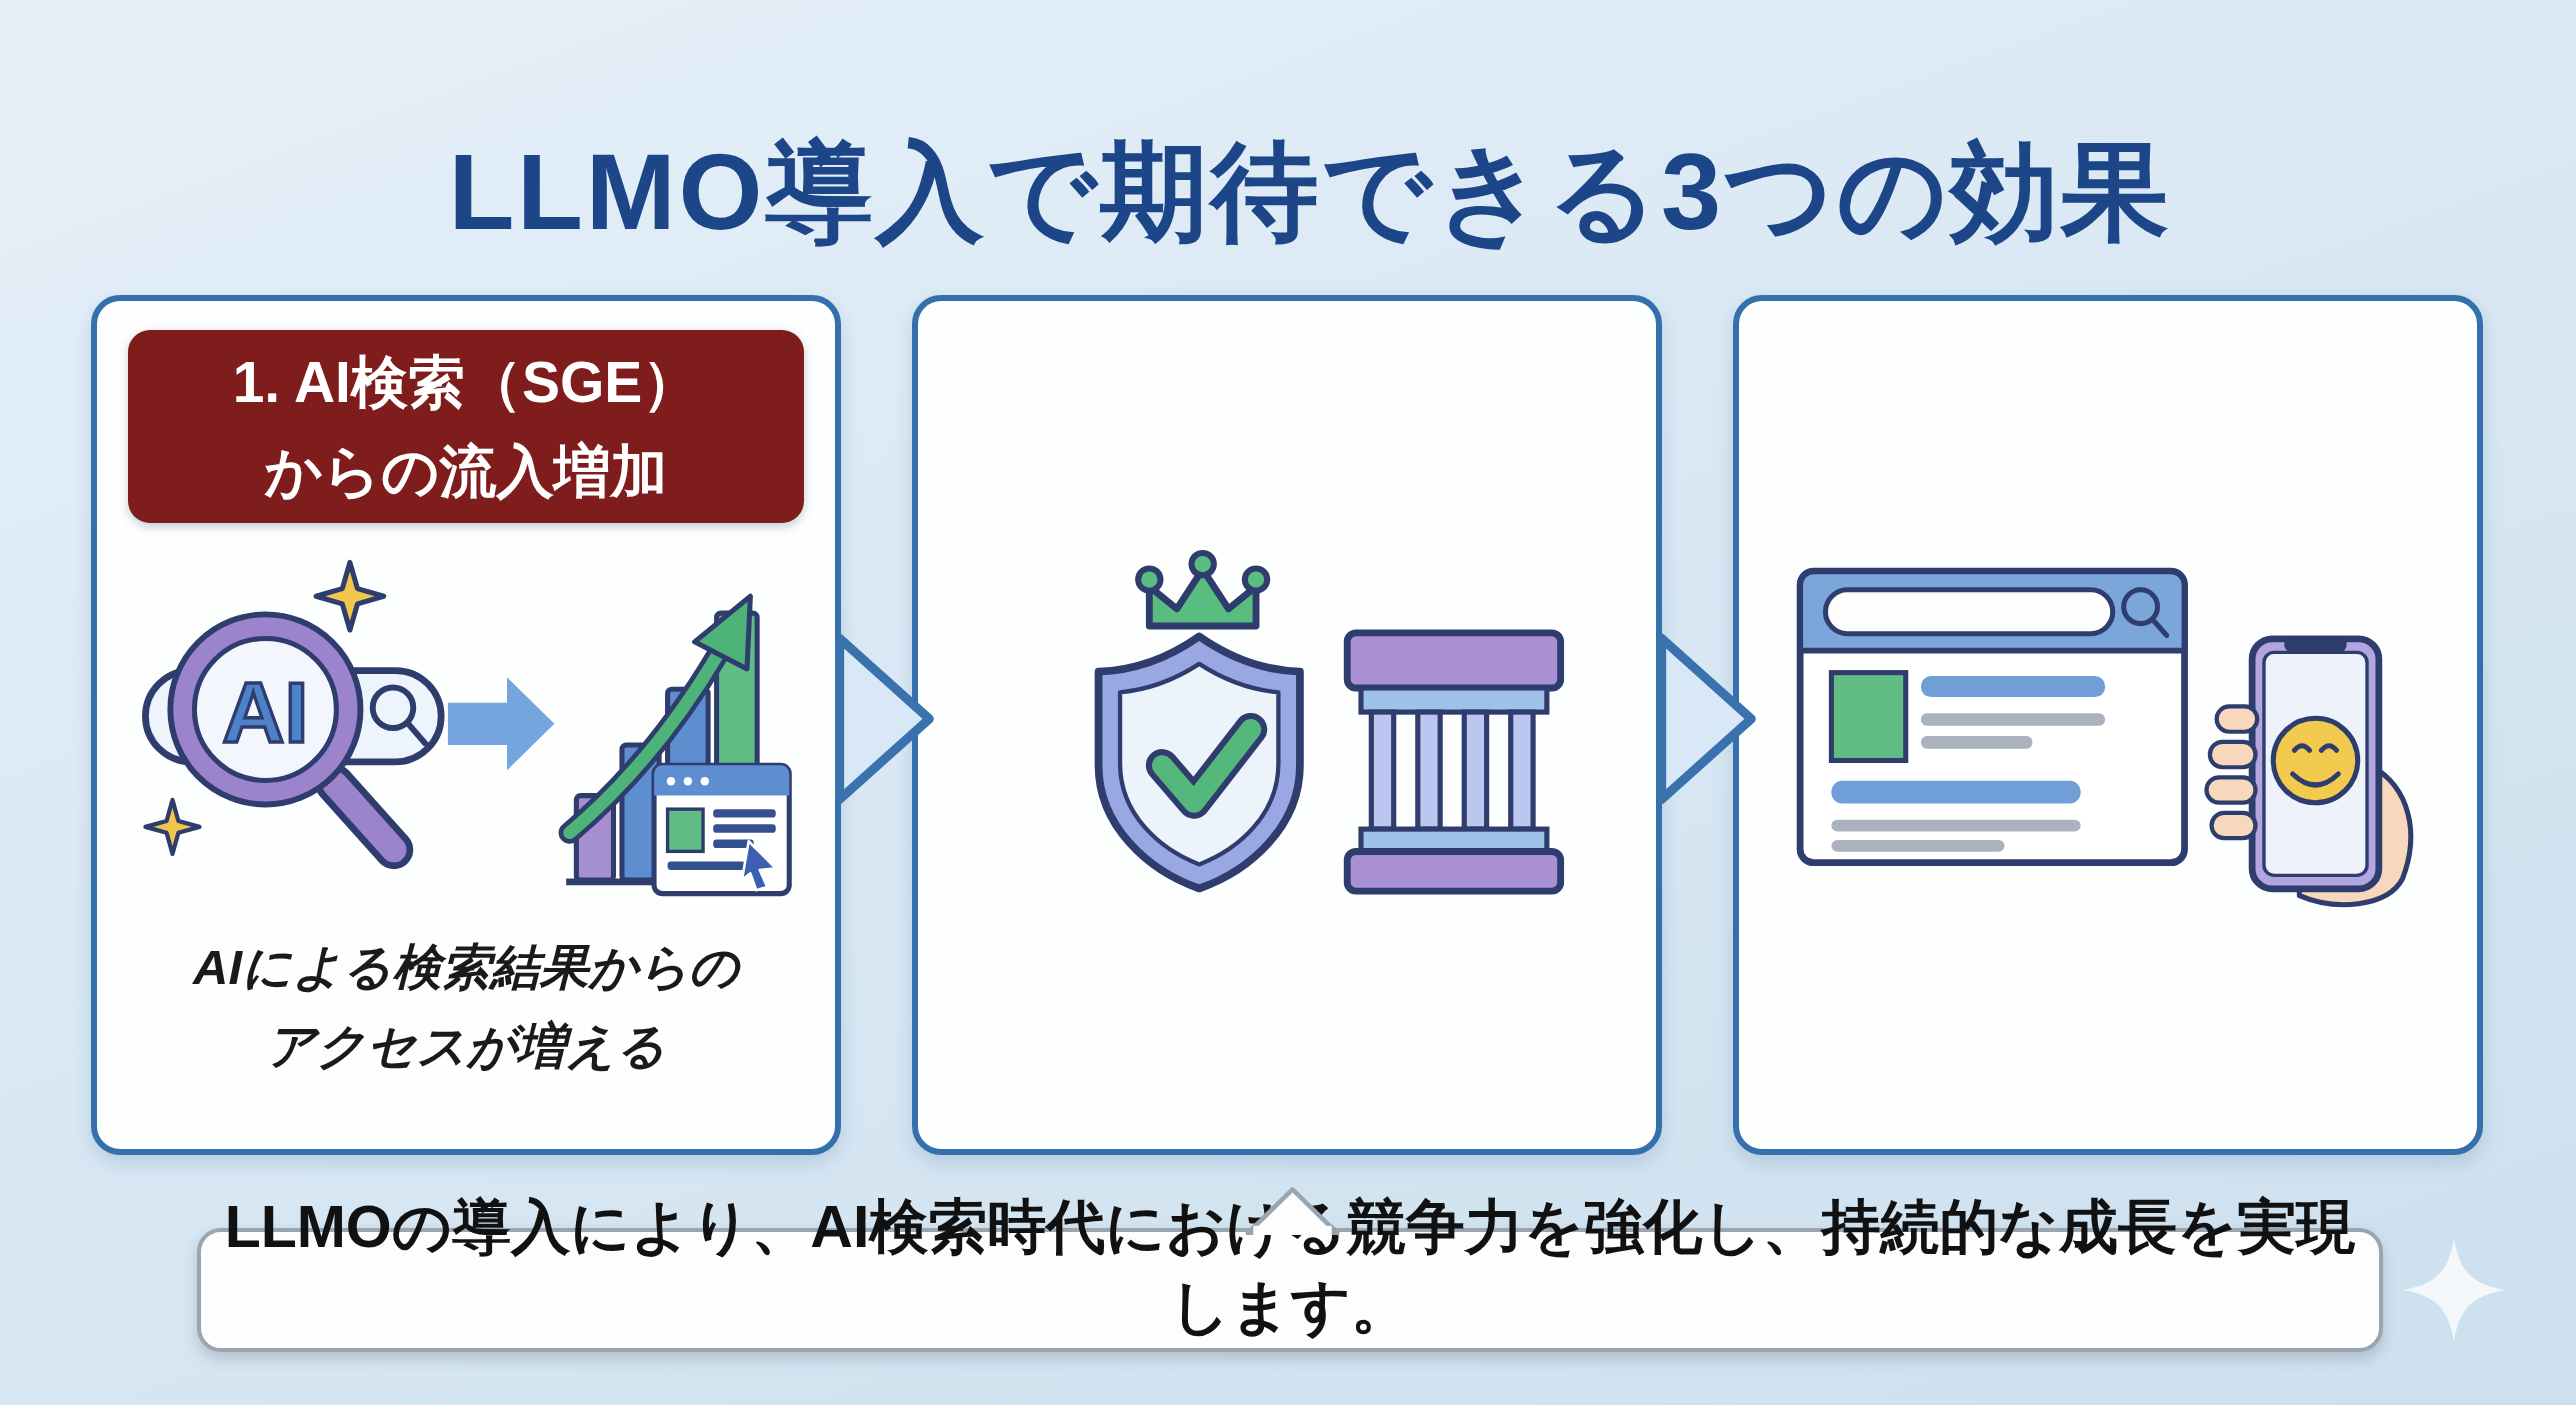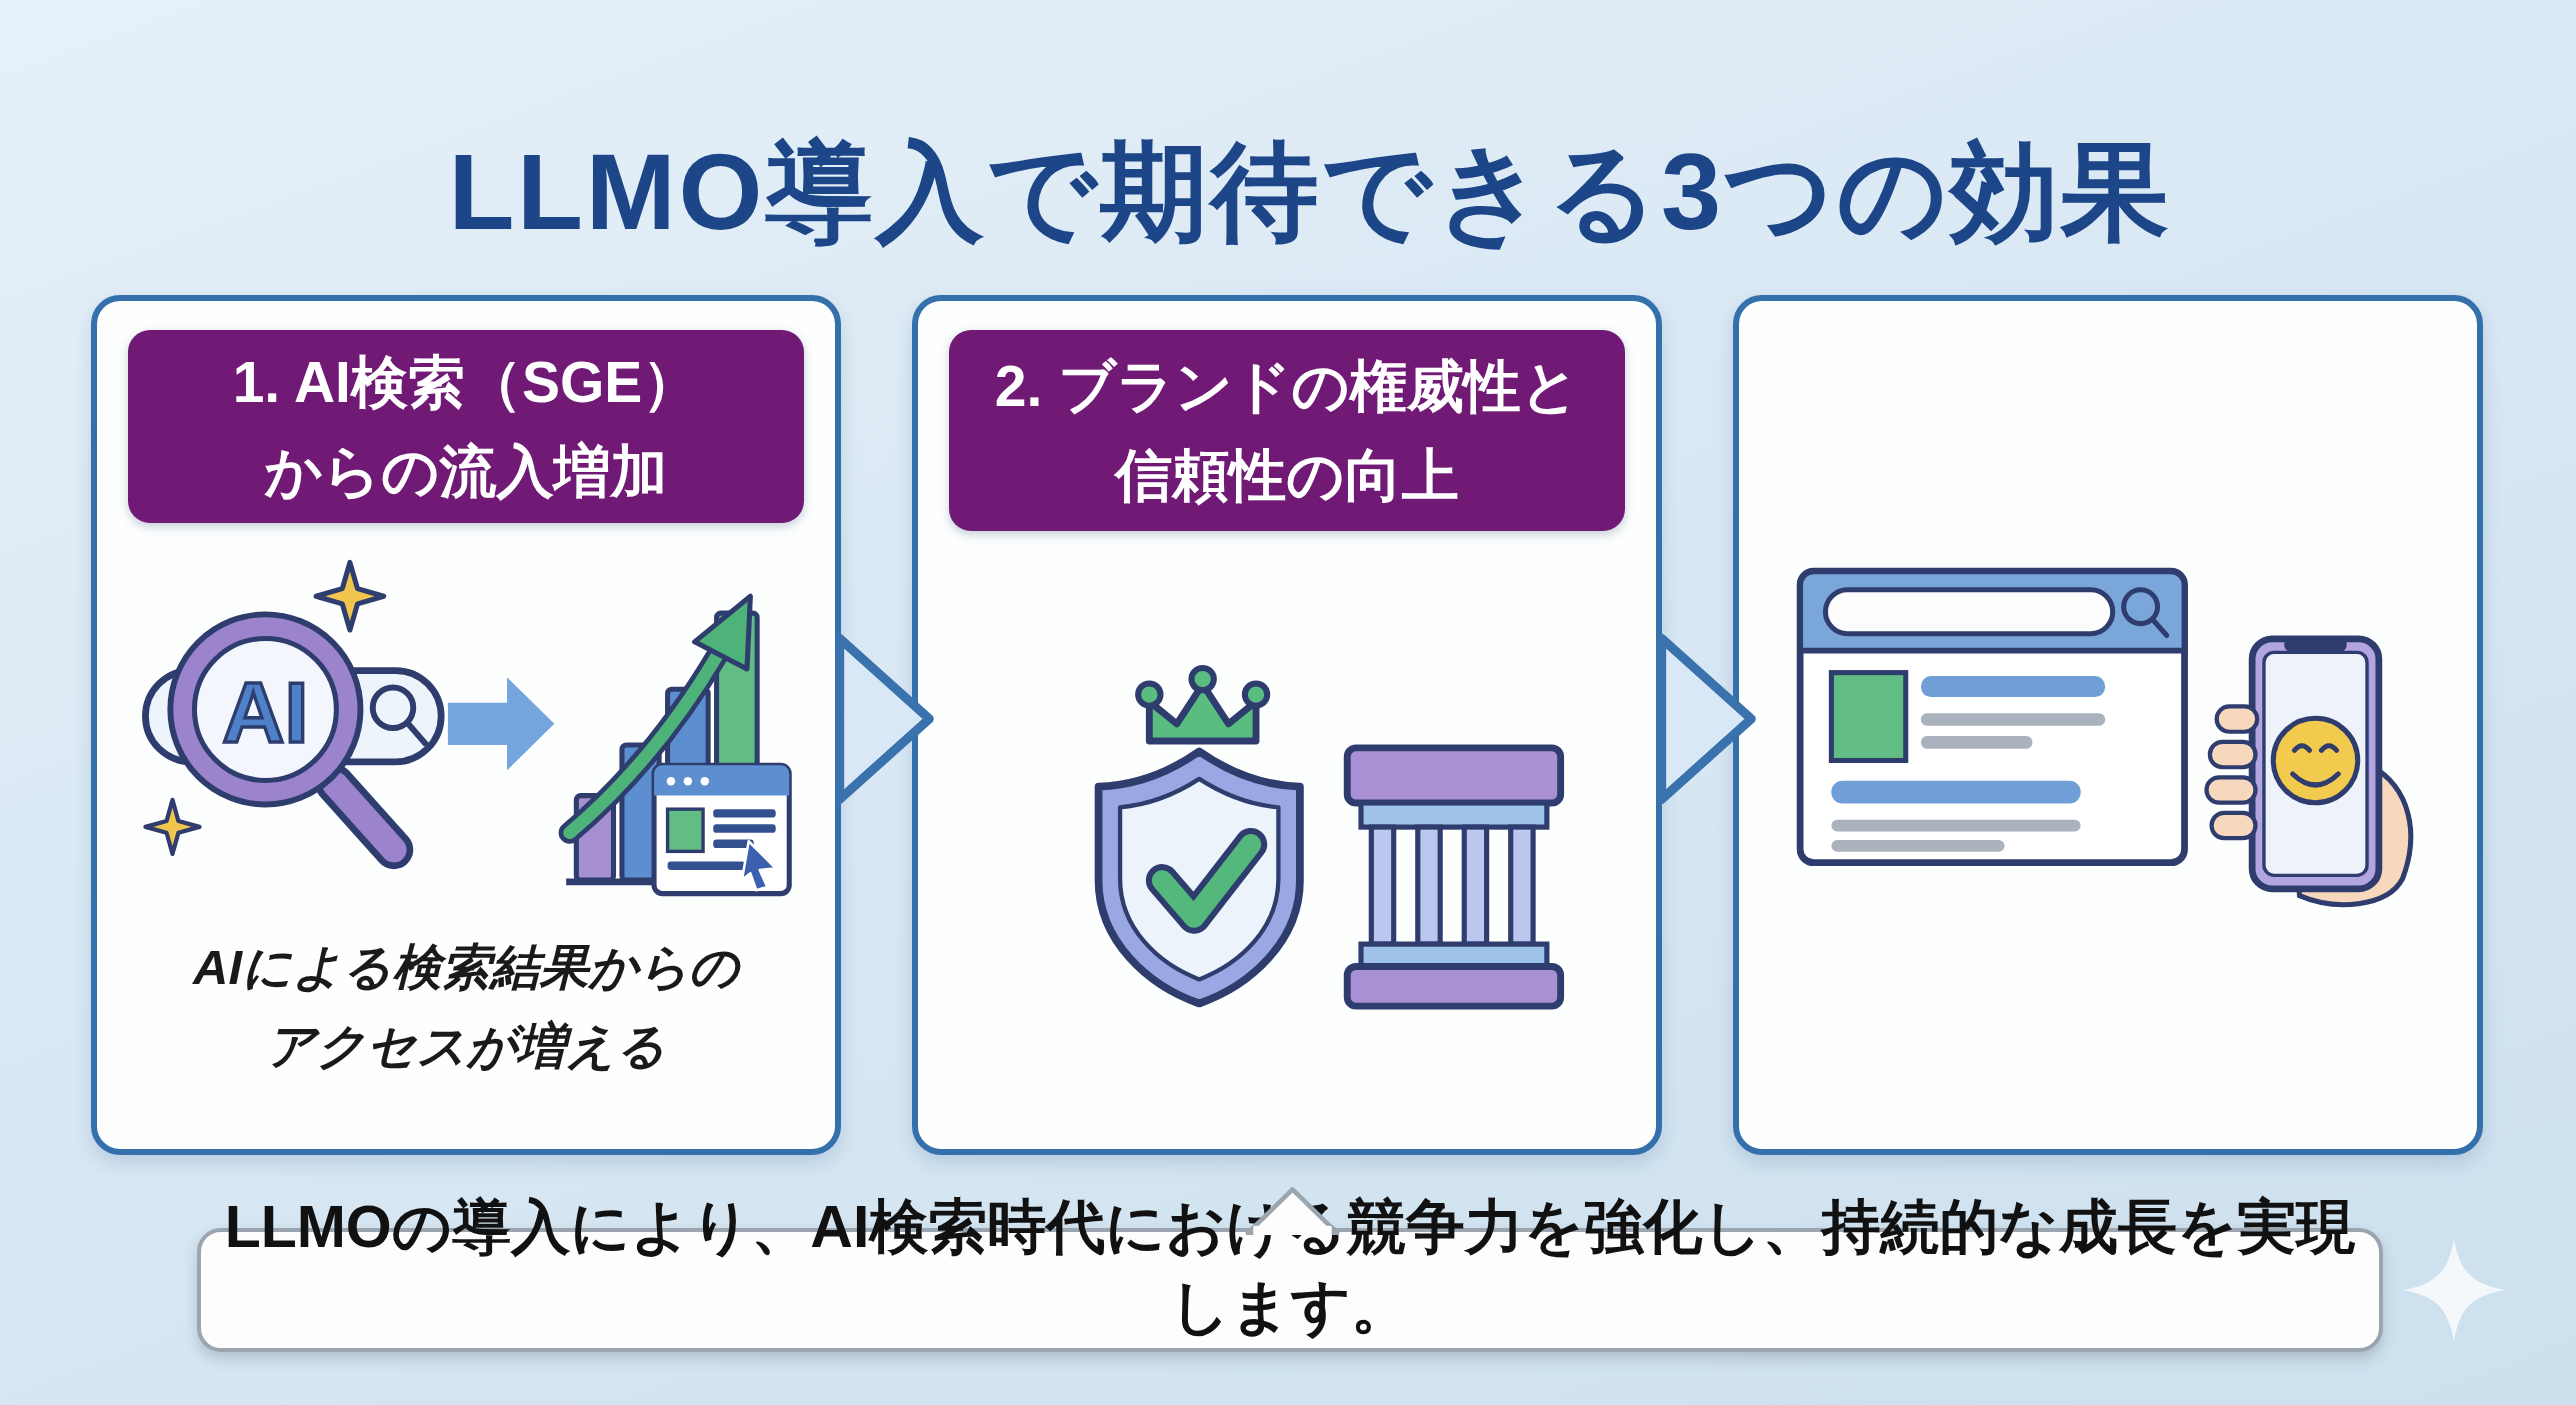--- a/index.html
+++ b/index.html
@@ -41,21 +41,21 @@
     box-shadow: 0 7.3px 18.3px rgba(50, 90, 140, 0.18);
     display: flex;
     flex-direction: column;
     align-items: center;
   }
   .card-header {
     box-sizing: border-box;
     margin: 29px 31px 0 31px;
     width: calc(100% - 62px);
     height: 201px;
-    background: #701a75;
+    background: #7f1d1d;
     border-radius: 22px;
     box-shadow: 0 3.7px 9.1px rgba(40, 70, 110, 0.25);
     display: flex;
     align-items: center;
     justify-content: center;
     text-align: center;
     color: #ffffff;
     font-size: 57px;
     font-weight: bold;
     line-height: 1.55;
@@ -157,22 +157,20 @@
         <rect x="682" y="350" width="48" height="10" rx="4" fill="#33518f"></rect>
         <rect x="628" y="376" width="92" height="10" rx="4" fill="#33518f"></rect>
         <polygon points="724,352 756,384 737,386 746,406 733,410 726,390 716,398" fill="#3c5fb0" stroke="#ffffff" stroke-width="3" stroke-linejoin="round"></polygon>
       </svg>
     </div>
     <div class="card-body">AIによる検索結果からの
 アクセスが増える</div>
   </article>
 
   <article class="card">
-    <div class="card-header">2. ブランドの権威性と
-信頼性の向上</div>
     <div class="card-icon">
       <svg width="604" height="370" viewBox="0 0 700 430" aria-hidden="true">
 
         <path d="M190,100 L190,54 L222,80 L252,34 L282,80 L314,54 L314,100 Z" fill="#5abd80" stroke="#2e3d6e" stroke-width="8" stroke-linejoin="round"></path>
         <circle cx="190" cy="46" r="13" fill="#5abd80" stroke="#2e3d6e" stroke-width="7"></circle>
         <circle cx="252" cy="28" r="13" fill="#5abd80" stroke="#2e3d6e" stroke-width="7"></circle>
         <circle cx="314" cy="46" r="13" fill="#5abd80" stroke="#2e3d6e" stroke-width="7"></circle>
 
         <path d="M248,112 C295,145 335,152 365,153 L365,262 C365,332 308,384 248,405
                  C188,384 131,332 131,262 L131,153 C161,152 201,145 248,112 Z" fill="#99a7e3" stroke="#2e3d6e" stroke-width="9" stroke-linejoin="round"></path>

